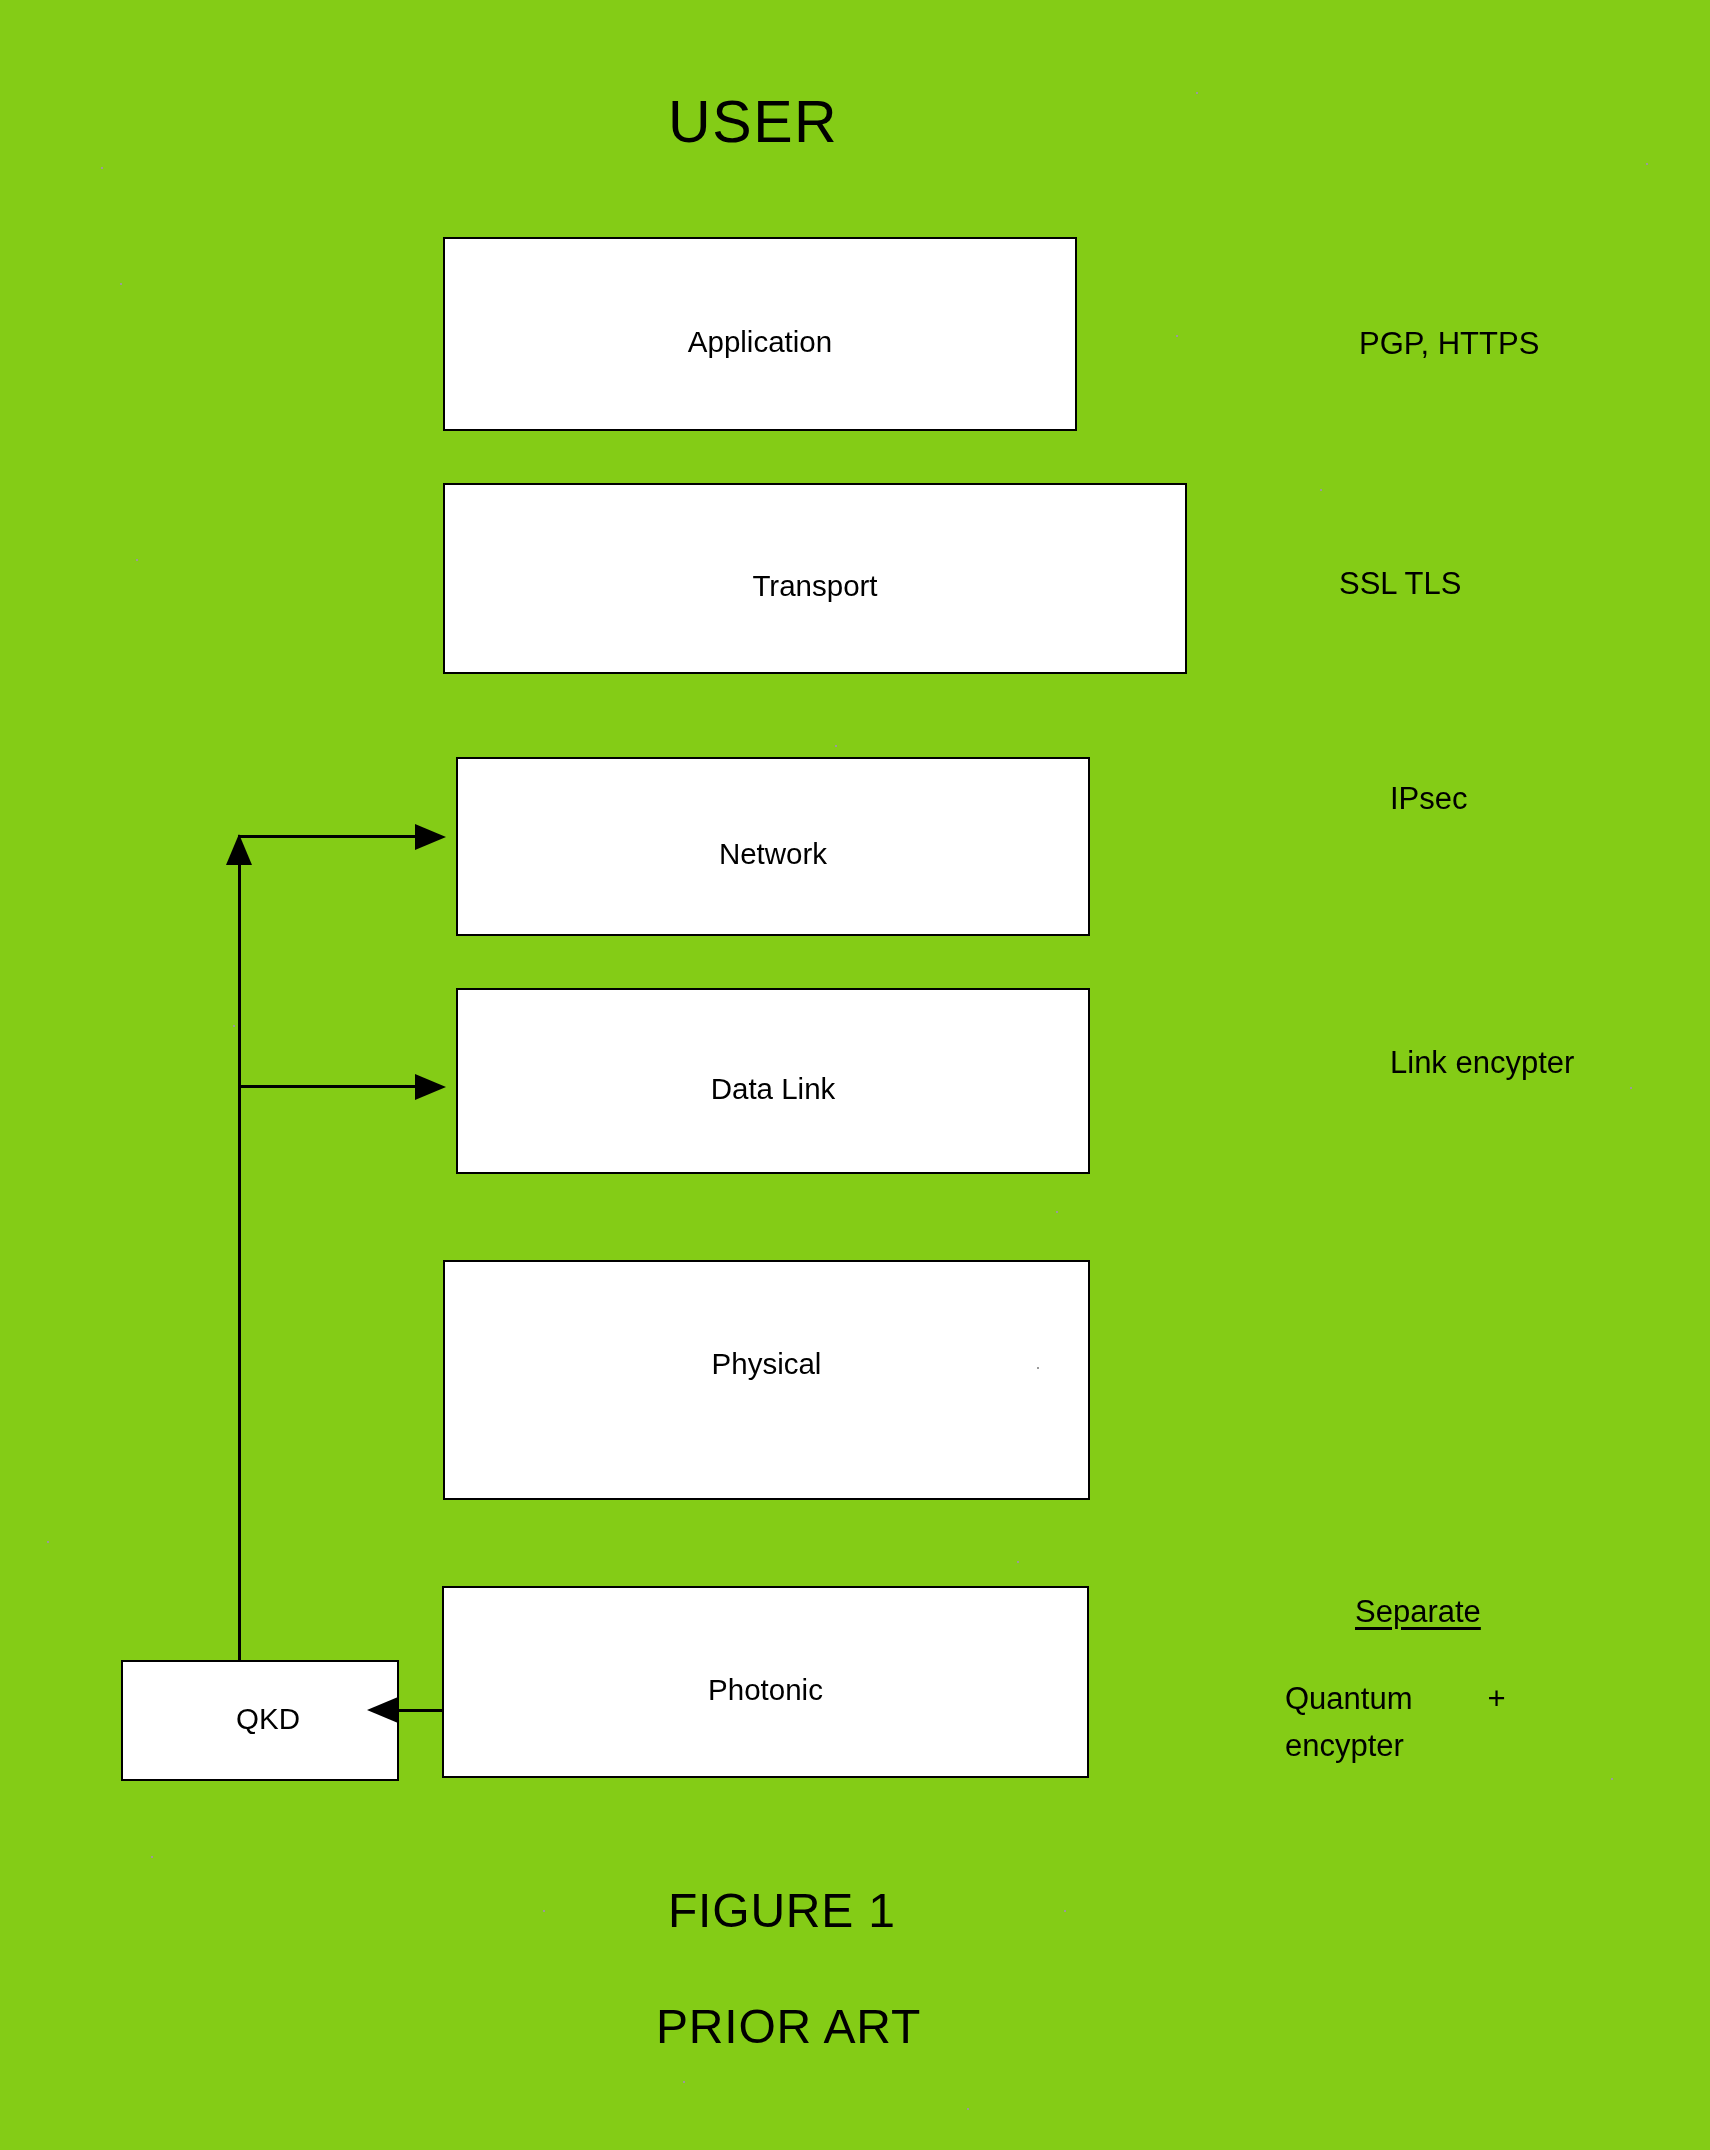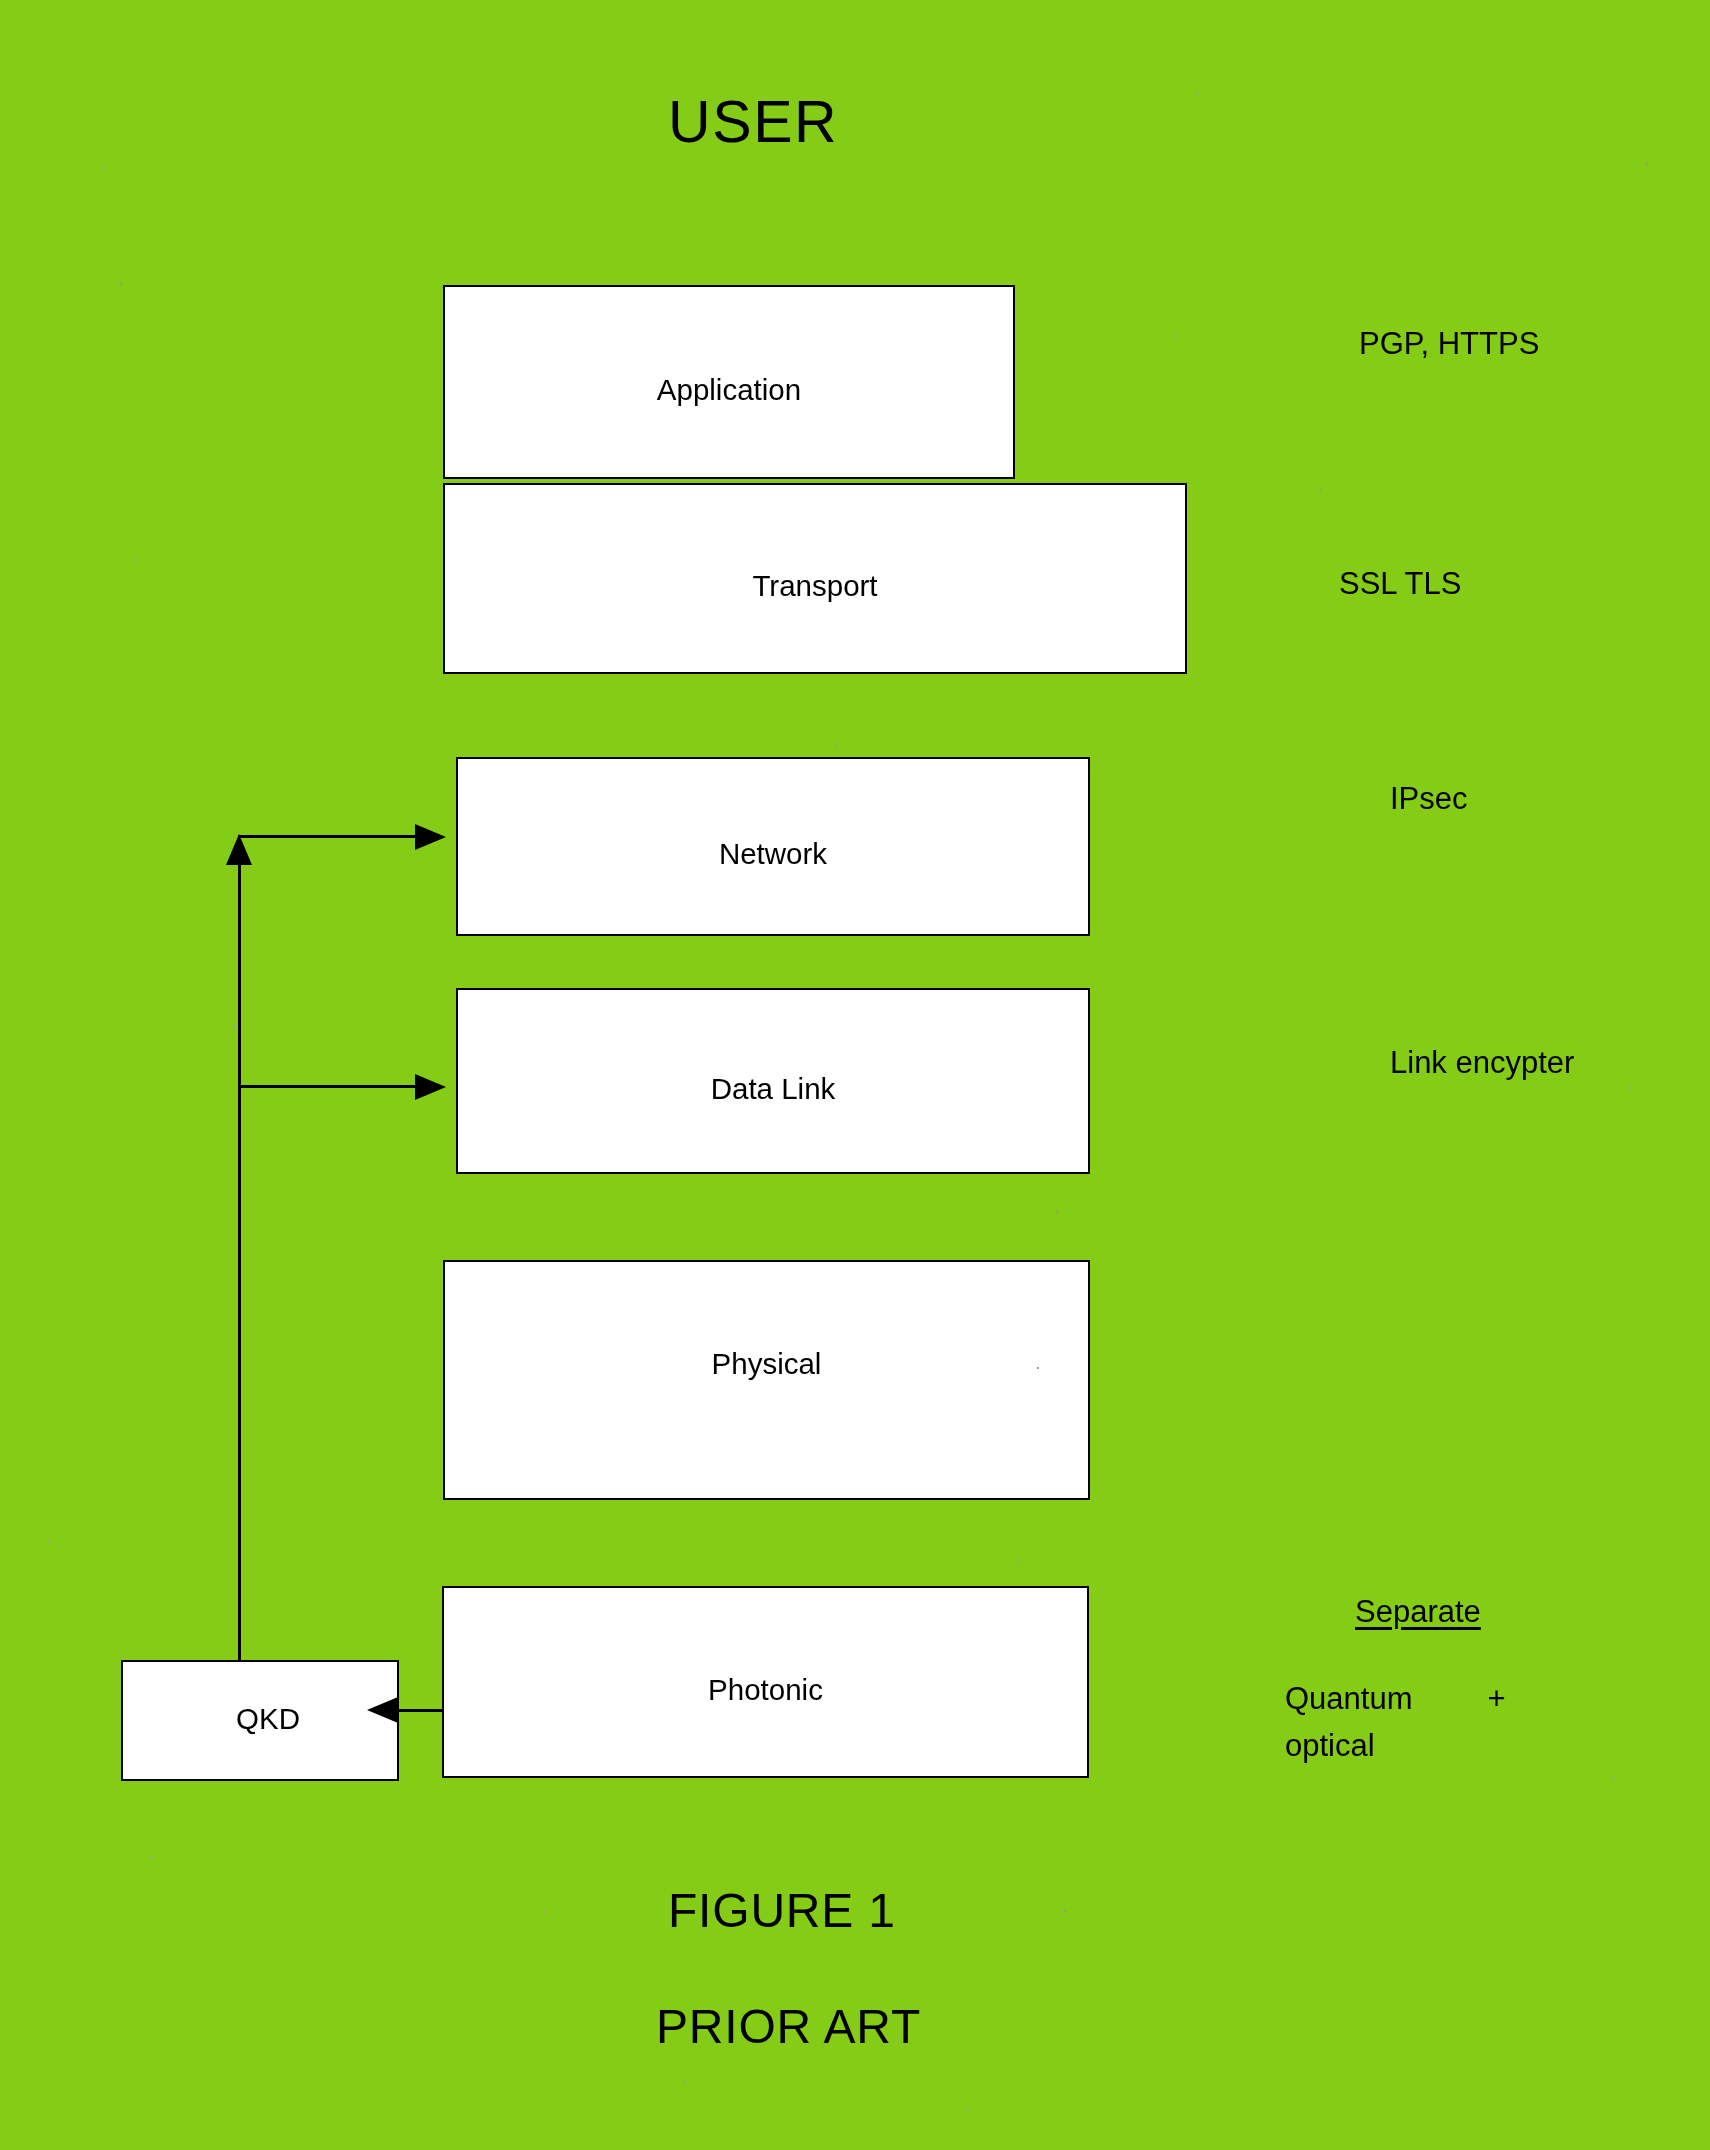--- a/index.html
+++ b/index.html
@@ -115,21 +115,21 @@
     height: 2.3px;
   }
 </style>
 </head>
 <body>
 
 <div id="page">
 
   <div class="title" style="left:668px; top:93px;">USER</div>
 
-  <div class="layer-box" style="left:443px; top:237px; width:572px; height:194px;margin-top:48px;">
+  <div class="layer-box" style="left:443px; top:237px; width:634px; height:194px;">
     <div class="box-label" style="top:88px;">Application</div>
   </div>
 
   <div class="layer-box" style="left:443px; top:483px; width:744px; height:191px;">
     <div class="box-label" style="top:86px;">Transport</div>
   </div>
 
   <div class="layer-box" style="left:456px; top:757px; width:634px; height:179px;">
     <div class="box-label" style="top:80px;">Network</div>
   </div>
@@ -167,21 +167,21 @@
   <div class="side-label" style="left:1339px; top:565px;">SSL TLS</div>
 
   <div class="side-label" style="left:1390px; top:780px;">IPsec</div>
 
   <div class="side-label" style="left:1390px; top:1044px;">Link encypter</div>
 
   <div class="side-label underline" style="left:1355px; top:1593px;">Separate</div>
 
   <div class="quantum-line" style="left:1285px; top:1676px;">
     <span class="q-word">Quantum</span><span class="q-plus">+</span><br>
-    <span class="q-word">optical</span>
+    <span class="q-word">encypter</span>
   </div>
 
   <div class="caption" style="left:668px; top:1887px;">FIGURE 1</div>
 
   <div class="caption" style="left:656px; top:2003px;">PRIOR ART</div>
 
   <div class="speck" style="left:101px;  top:167px;"></div>
   <div class="speck" style="left:1646px; top:163px;"></div>
   <div class="speck" style="left:1196px; top:92px;"></div>
   <div class="speck" style="left:136px;  top:559px;"></div>

